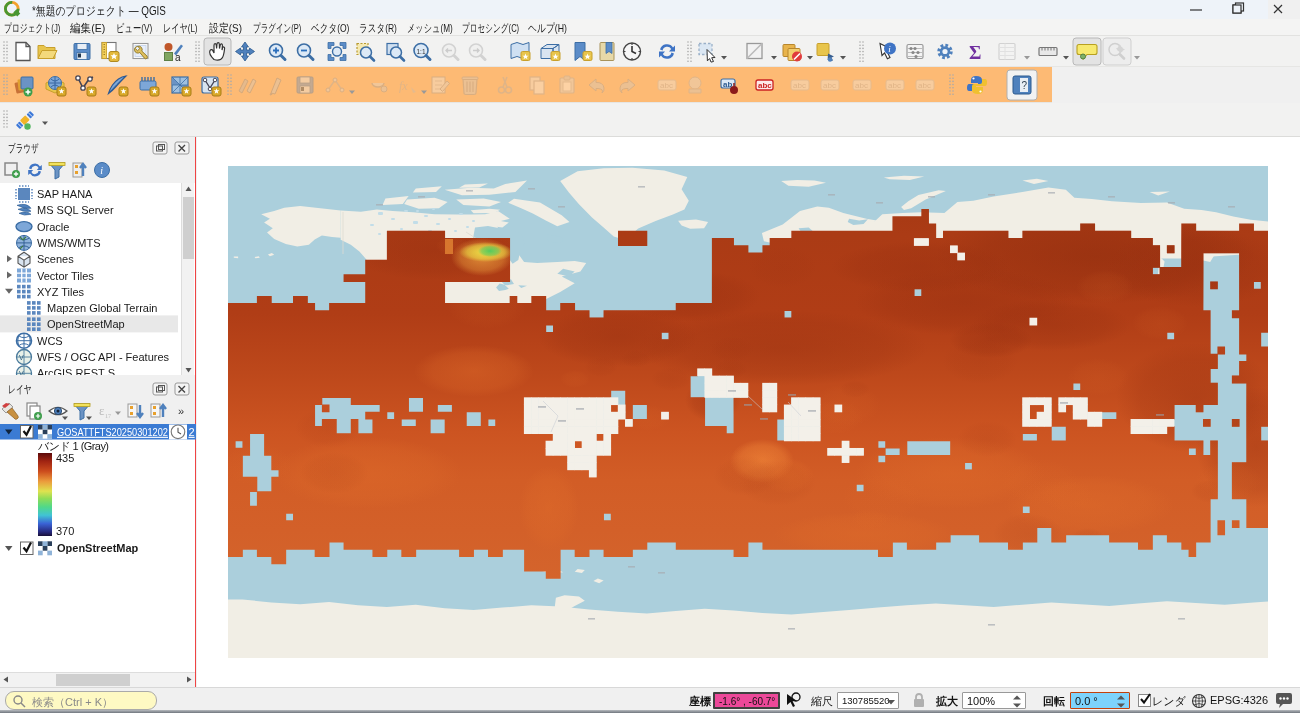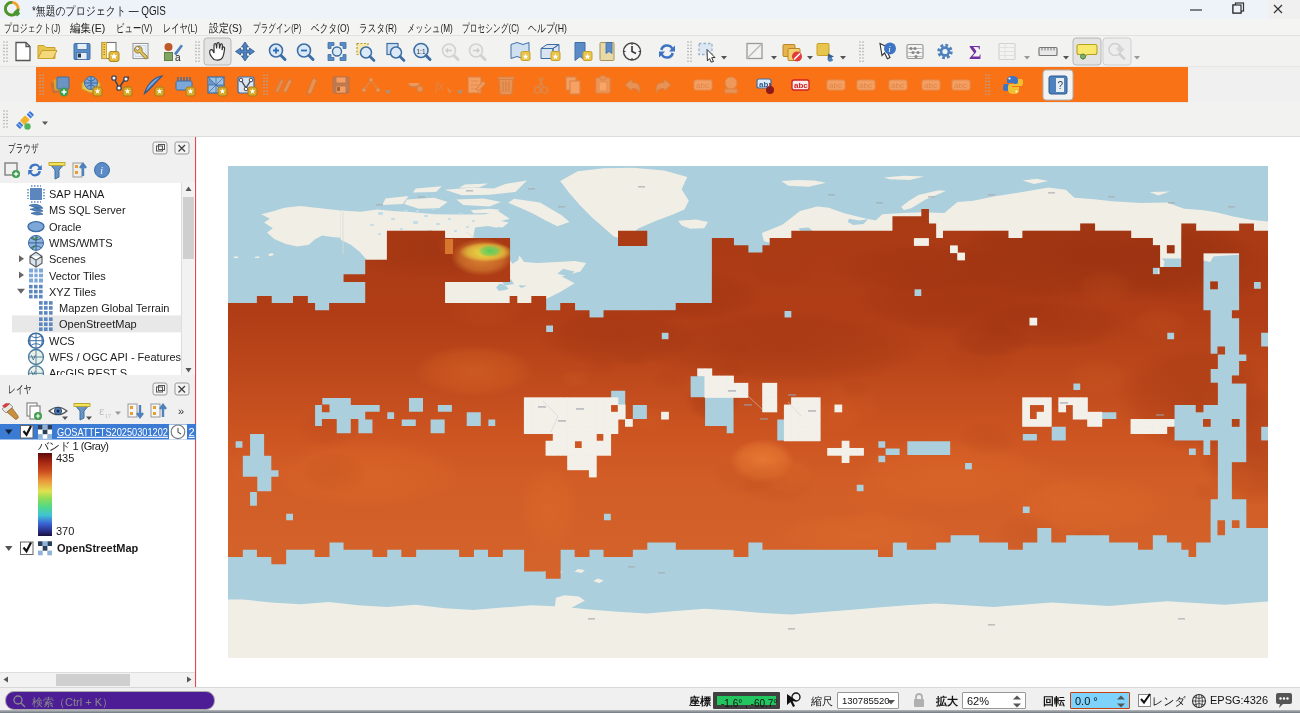--- a/index.html
+++ b/index.html
@@ -1,25 +1,25 @@
 <!DOCTYPE html>
 <html><head><meta charset="utf-8"><style>
 * { margin:0; padding:0; box-sizing:border-box; }
 body { width:1300px; height:713px; overflow:hidden; font-family:"Liberation Sans", sans-serif; background:#f0f0f0; position:relative; }
 #titlebar { position:absolute; left:0; top:0; width:1268px; height:19px; background:#eef3f9; }
 #menubar { position:absolute; left:0; top:19px; width:1300px; height:17px; background:#f4f4f3; border-bottom:1px solid #e2e2e0; }
 #tb1 { position:absolute; left:0; top:36px; width:1300px; height:31px; background:#f2f2f1; border-bottom:1px solid #e6e6e4; }
-#tb2 { position:absolute; left:0; top:67px; width:1152px; height:36px; background:#f97316; border-bottom:1px solid #e6e6e4;margin-left:36px; }
+#tb2 { position:absolute; left:0; top:67px; width:1052px; height:36px; background:#fdba74; border-bottom:1px solid #e6e6e4; }
 #tb3 { position:absolute; left:0; top:103px; width:1300px; height:34px; background:#f2f2f1; border-bottom:1px solid #dcdcda; }
 #dock { position:absolute; left:0; top:137px; width:196px; height:550px; background:#f0f0f0; border-right:1px solid #ef4444; }
 #browser { position:absolute; left:0; top:0; width:195px; height:241px; }
 #layers { position:absolute; left:0; top:241px; width:195px; height:294px; }
 .ptitle { position:absolute; left:8px; top:4px; font-size:11px; color:#111; }
 .ptoolbar { position:absolute; left:0; top:20px; width:195px; height:26px; }
-.ptree { position:absolute; left:0; background:#fff;padding-left:12px; }
+.ptree { position:absolute; left:0; background:#fff; }
 #canvas { position:absolute; left:197px; top:137px; width:1103px; height:550px; background:#fff; }
 #map { position:absolute; left:31px; top:29px; width:1040px; height:492px; }
 #statusbar { position:absolute; left:0; top:687px; width:1300px; height:26px; background:#f0f0f0; border-top:1px solid #d8d8d8; }
 #winedge { position:absolute; left:0; top:710px; width:1300px; height:3px; background:linear-gradient(#b6babe,#70767e); }
 </style></head>
 <body>
 <div id="titlebar">
   <svg width="17" height="17" style="position:absolute;left:4px;top:1px" viewBox="0 0 24 24">
     <circle cx="11" cy="11" r="9" fill="none" stroke="#f4a12c" stroke-width="4"></circle>
     <circle cx="11" cy="11" r="9" fill="none" stroke="#489632" stroke-width="4" stroke-dasharray="42 15"></circle>
@@ -1212,49 +1212,49 @@
           <rect x="928" y="248" width="8" height="1.8"></rect>
         </g>
         <g stroke="#c8cdd4" stroke-width="0.7" fill="none" opacity="0.8">
           <path d="M315 235 L330 250 L323 266"></path>
           <path d="M520 230 L535 244"></path>
           <path d="M560 236 L573 250"></path>
         </g>
       </svg></div>
   </div>
 <div id="statusbar">
-    <div style="position:absolute;left:5px;top:3px;width:210px;height:19px;background:#4c1d95;border:1px solid #aaa;border-radius:9px">
+    <div style="position:absolute;left:5px;top:3px;width:152px;height:19px;background:#fef9c3;border:1px solid #aaa;border-radius:9px">
       <svg width="16" height="15" style="position:absolute;left:6px;top:2px">
         <circle cx="6" cy="6" r="4" fill="none" stroke="#888" stroke-width="1.4"></circle>
         <path d="M9 9 L13 13" stroke="#888" stroke-width="1.4"></path>
       </svg>
       <span style="position:absolute;left:26px;top:3px;font-size:11px;color:#8a8a8a">検索（Ctrl + K）</span>
     </div>
     <span style="position:absolute;left:689px;top:6px;font-size:11px;font-weight:bold;color:#111">座標</span>
-    <div style="position:absolute;left:713px;top:4px;width:67px;height:17px;background:#22c55e;border:4px solid #404040;border-radius:1px">
+    <div style="position:absolute;left:713px;top:4px;width:67px;height:17px;background:#ec4899;border:2px solid #404040;border-radius:1px">
       <span style="position:absolute;left:4px;top:2px;font-size:10px;color:#111;white-space:nowrap">-1.6° , -60.7°</span>
     </div>
     <svg width="18" height="18" style="position:absolute;left:784px;top:4px">
       <path d="M3 2 L3 13 L6.5 10 L9 15 L11 14 L8.6 9.3 L13 9 Z" fill="#111"></path>
       <circle cx="12" cy="5" r="4" fill="none" stroke="#111" stroke-width="1.3"></circle>
     </svg>
     <span style="position:absolute;left:811px;top:6px;font-size:11px;font-weight:normal;color:#111">縮尺</span>
     <div style="position:absolute;left:837px;top:4px;width:62px;height:17px;background:#fff;border:1px solid #999;border-radius:1px">
       <span style="position:absolute;left:4px;top:2px;font-size:9.5px;color:#111;white-space:nowrap">130785520</span>
       <svg width="13" height="17" style="position:absolute;right:0;top:0">
         <path d="M2 7 L10 7 L6 11.5 Z" fill="#555"></path>
       </svg>
     </div>
     <svg width="14" height="18" style="position:absolute;left:912px;top:4px">
       <rect x="2" y="7" width="10" height="8" rx="1" fill="#b0b0b0"></rect>
       <path d="M4 7 L4 5 Q4 2 7 2 Q10 2 10 5 L10 7" fill="none" stroke="#b0b0b0" stroke-width="1.8"></path>
     </svg>
     <span style="position:absolute;left:936px;top:6px;font-size:11px;font-weight:bold;color:#111">拡大</span>
     <div style="position:absolute;left:962px;top:4px;width:64px;height:17px;background:#fff;border:1px solid #999;border-radius:1px">
-      <span style="position:absolute;left:4px;top:2px;font-size:11px;color:#111;white-space:nowrap">62%</span>
+      <span style="position:absolute;left:4px;top:2px;font-size:11px;color:#111;white-space:nowrap">100%</span>
       <svg width="14" height="17" style="position:absolute;right:1px;top:0">
         <path d="M3 6.5 L11 6.5 L7 2.5 Z" fill="#555"></path>
         <path d="M3 10.5 L11 10.5 L7 14.5 Z" fill="#555"></path>
       </svg>
     </div>
     <span style="position:absolute;left:1043px;top:6px;font-size:11px;font-weight:bold;color:#111">回転</span>
     <div style="position:absolute;left:1070px;top:4px;width:60px;height:17px;background:#7dd3fc;border:1px solid #c2410c;border-radius:1px">
       <span style="position:absolute;left:4px;top:2px;font-size:11px;color:#111;white-space:nowrap">0.0 °</span>
       <svg width="14" height="17" style="position:absolute;right:1px;top:0">
         <path d="M3 6.5 L11 6.5 L7 2.5 Z" fill="#555"></path>

